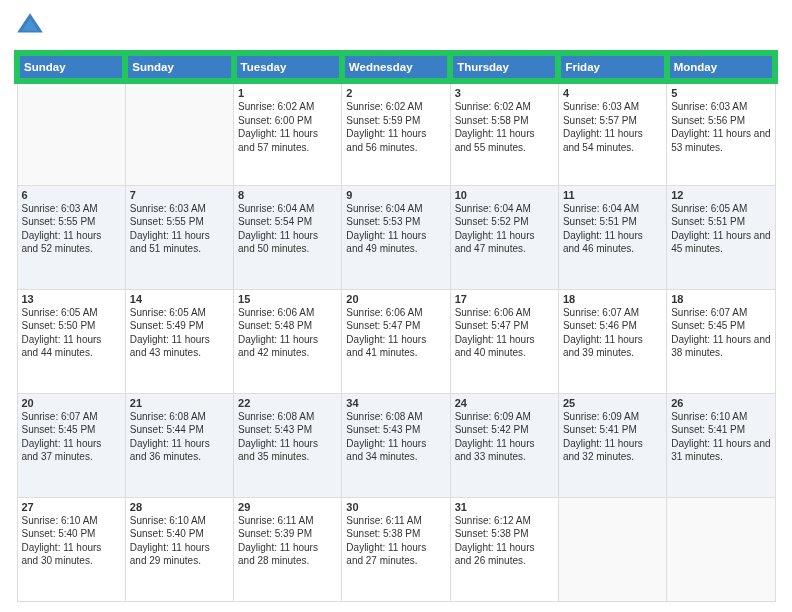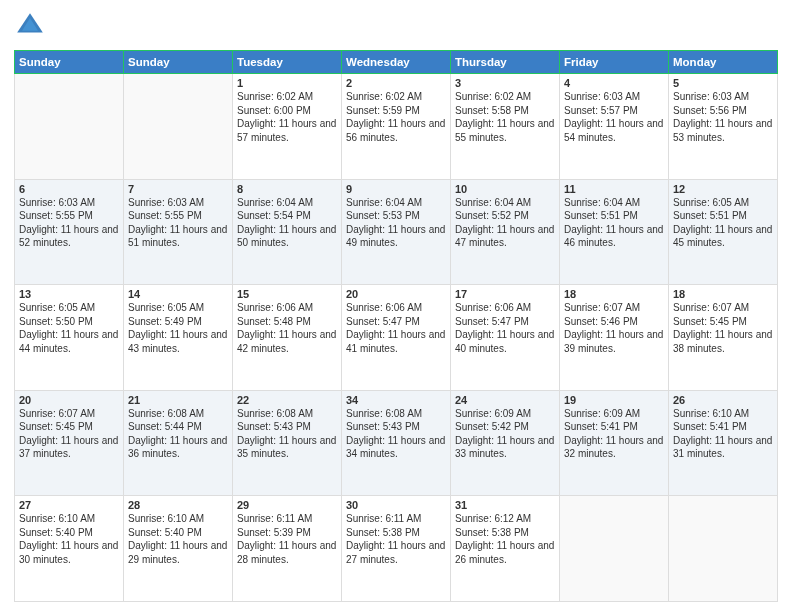--- a/index.html
+++ b/index.html
@@ -67,21 +67,21 @@
       width: 100%;
       table-layout: fixed;
     }
     .calendar th {
       background-color: #3a7ec6;
       color: #fff;
       font-size: 11.5px;
       font-weight: bold;
       padding: 5px 4px;
       text-align: left;
-      border: 1px solid #22c55e;
+      border: 6px solid #22c55e;
     }
     .calendar td {
       border: 1px solid #ddd;
       vertical-align: top;
       padding: 3px 4px;
       font-size: 9.5px;
       color: #333;
       height: 82px;
     }
     .calendar tr:nth-child(even) td {
@@ -238,21 +238,21 @@
           </td>
           <td>
             <span class="day-number">34</span>
             <div class="day-info">Sunrise: 6:08 AM<br>Sunset: 5:43 PM<br>Daylight: 11 hours and 34 minutes.</div>
           </td>
           <td>
             <span class="day-number">24</span>
             <div class="day-info">Sunrise: 6:09 AM<br>Sunset: 5:42 PM<br>Daylight: 11 hours and 33 minutes.</div>
           </td>
           <td>
-            <span class="day-number">19</span>
+            <span class="day-number">25</span>
             <div class="day-info">Sunrise: 6:09 AM<br>Sunset: 5:41 PM<br>Daylight: 11 hours and 32 minutes.</div>
           </td>
           <td>
             <span class="day-number">26</span>
             <div class="day-info">Sunrise: 6:10 AM<br>Sunset: 5:41 PM<br>Daylight: 11 hours and 31 minutes.</div>
           </td>
         </tr>
         <tr>
           <td>
             <span class="day-number">27</span>

